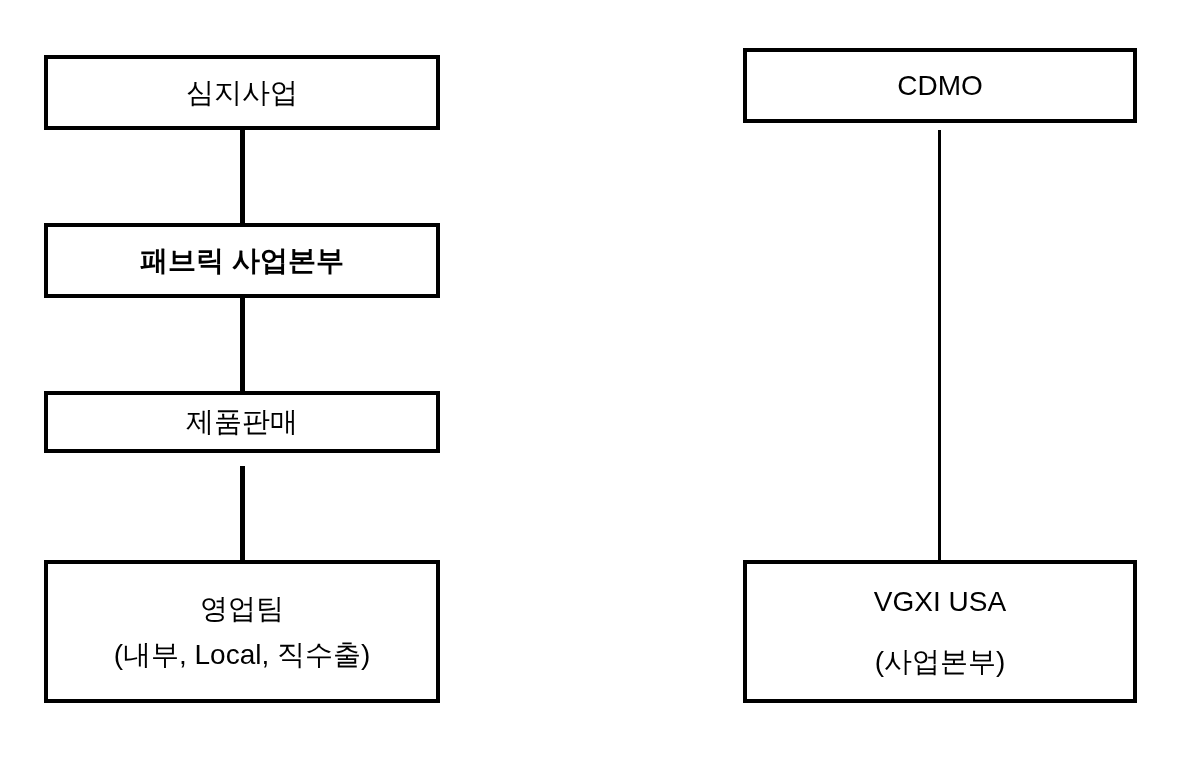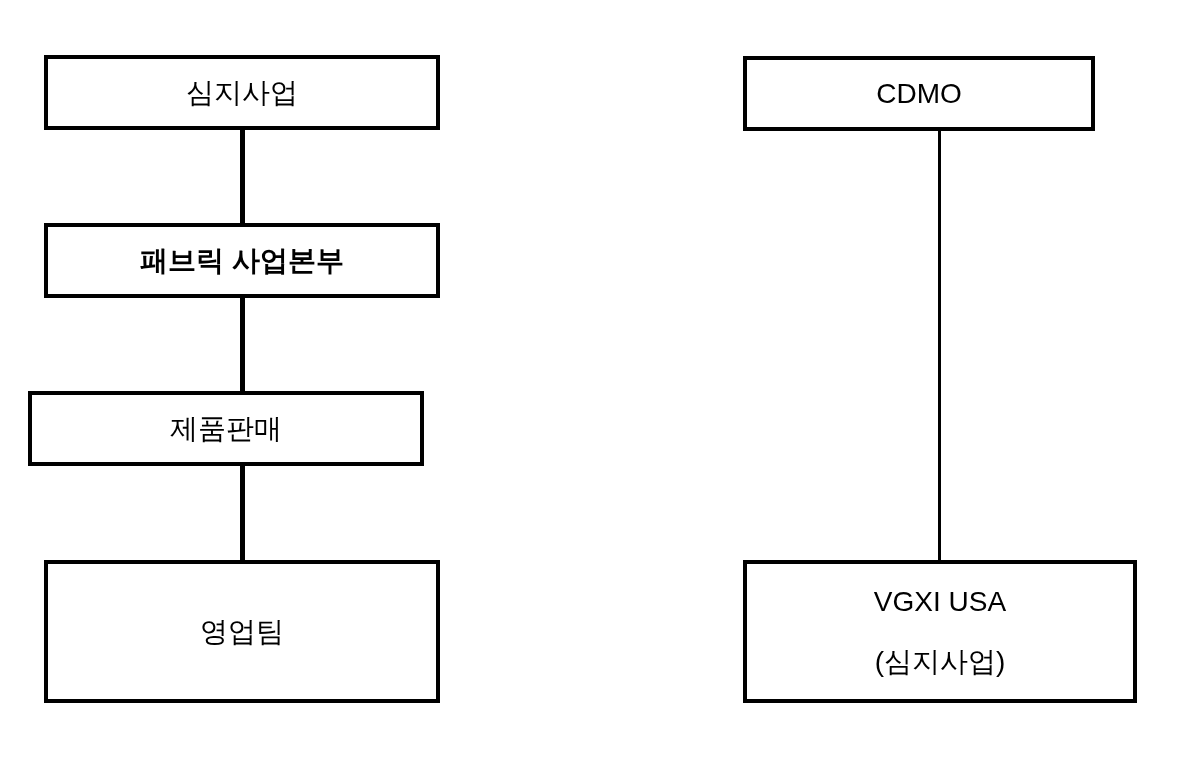--- a/index.html
+++ b/index.html
@@ -30,24 +30,24 @@
     line-height: 1.62;
   }
   .org-node .label,
   .org-node .sublabel {
     display: block;
     white-space: nowrap;
   }
   
   .node-l1 { left: 44px;  top: 55px;  width: 396px; height: 75px; }
   .node-l2 { left: 44px;  top: 223px; width: 396px; height: 75px; font-weight: bold; }
-  .node-l3 { left: 28px;  top: 391px; width: 396px; height: 75px; }
+  .node-l3 { left: 44px;  top: 391px; width: 396px; height: 62px; }
   .node-l4 { left: 44px;  top: 560px; width: 396px; height: 143px; justify-content: center; }
   
-  .node-r1 { left: 743px; top: 56px;  width: 352px; height: 75px; }
+  .node-r1 { left: 743px; top: 48px;  width: 394px; height: 75px; }
   .node-r2 { left: 743px; top: 560px; width: 394px; height: 143px; gap: 15px; }
   
   .connector {
     position: absolute;
     background: #000000;
   }
   .conn-l1 { left: 240px; top: 130px; width: 5px; height: 93px; }
   .conn-l2 { left: 240px; top: 298px; width: 5px; height: 93px; }
   .conn-l3 { left: 240px; top: 466px; width: 5px; height: 94px; }
   .conn-r1 { left: 938px; top: 130px; width: 3px; height: 430px; }
@@ -64,29 +64,30 @@
   <div class="org-node node-l2">
     <span class="label">패브릭 사업본부</span>
   </div>
 
   <div class="org-node node-l3">
     <span class="label">제품판매</span>
   </div>
 
   <div class="org-node node-l4">
     <span class="label">영업팀</span>
+    <span class="sublabel">(내부, Local, 직수출)</span>
   </div>
 
   <div class="org-node node-r1">
     <span class="label">CDMO</span>
   </div>
 
   <div class="org-node node-r2">
     <span class="label">VGXI USA</span>
-    <span class="sublabel">(심지사업)</span>
+    <span class="sublabel">(사업본부)</span>
   </div>
 
   <div class="connector conn-l1"></div>
   <div class="connector conn-l2"></div>
   <div class="connector conn-l3"></div>
   <div class="connector conn-r1"></div>
 
 </div>
 
 </body></html>

